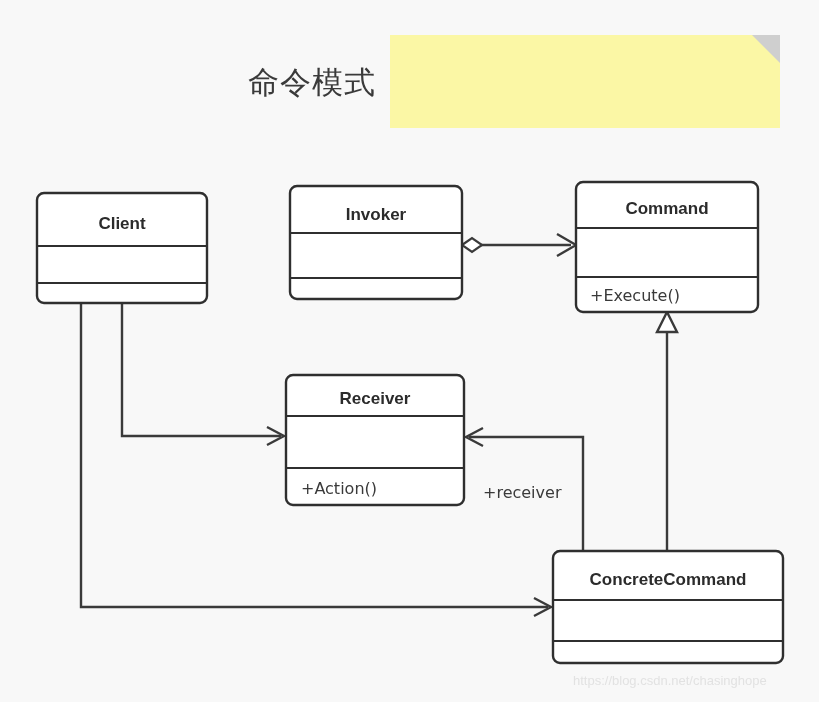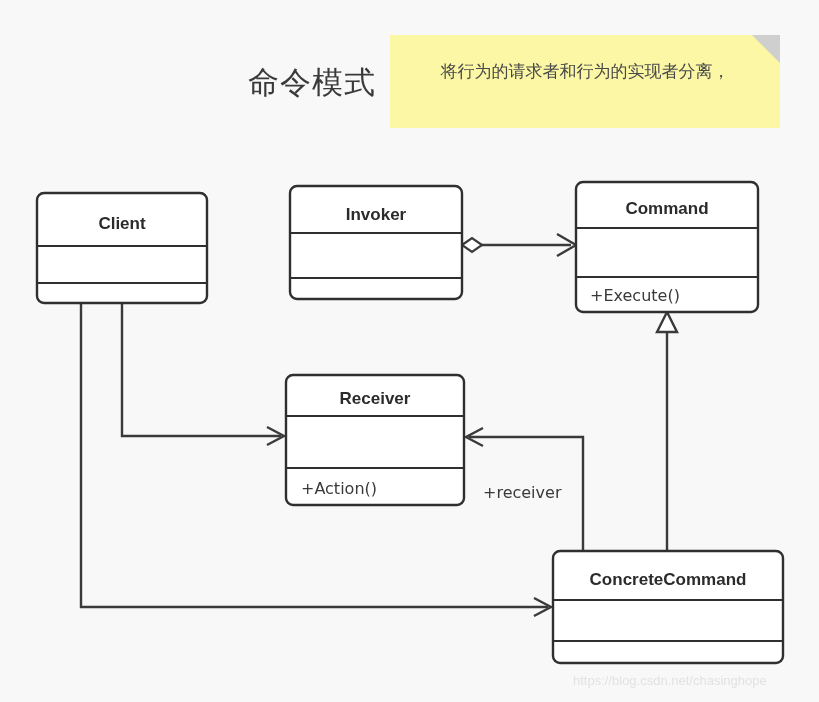--- a/index.html
+++ b/index.html
@@ -136,21 +136,20 @@
 <body>
 
 <div id="stage">
 
   <div class="header">
     <div class="pattern-title">命令模式</div>
 
     <div class="note">
       <div class="note-fold"></div>
       <div class="note-text">
-        <span class="note-line">将行为的请求者和行为的实现者分离，</span>
       </div>
     </div>
   </div>
 
   <svg class="diagram" viewBox="0 0 819 702">
 
     <g>
       <path class="edge" d="M122,303 L122,436 L281,436"></path>
       <path class="edge-head" d="M267,427 L284,436 L267,445"></path>
     </g>

